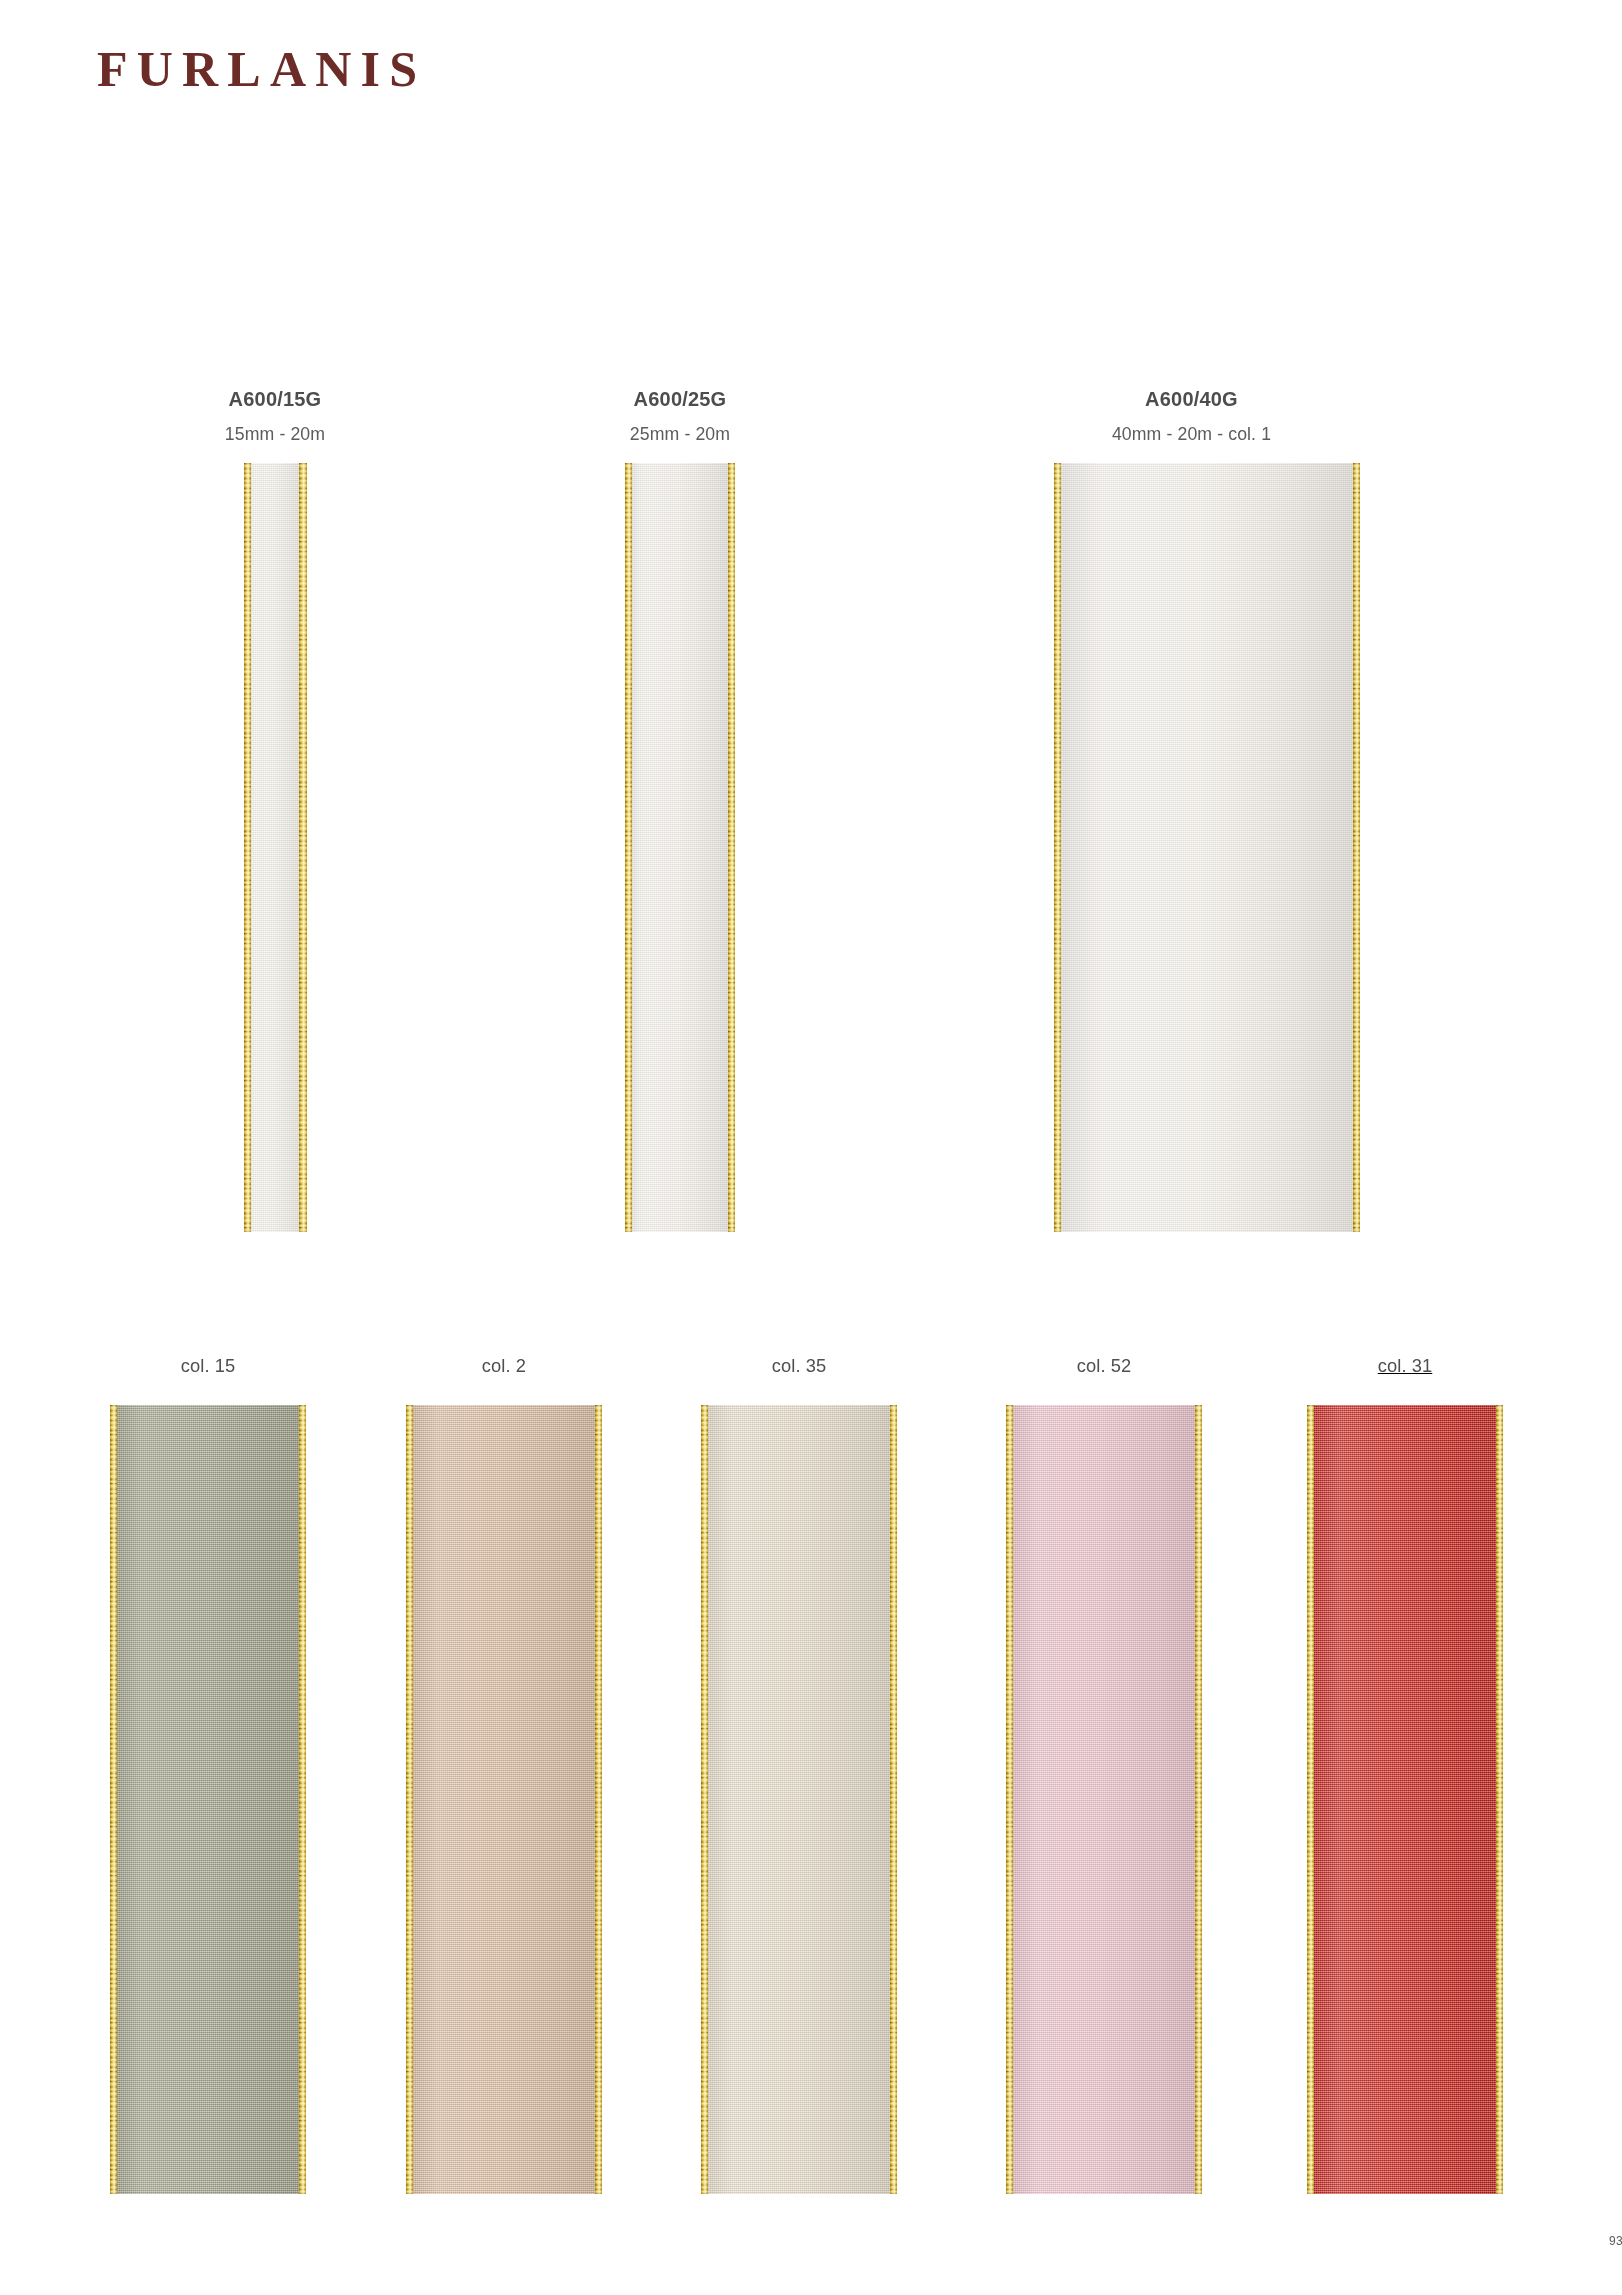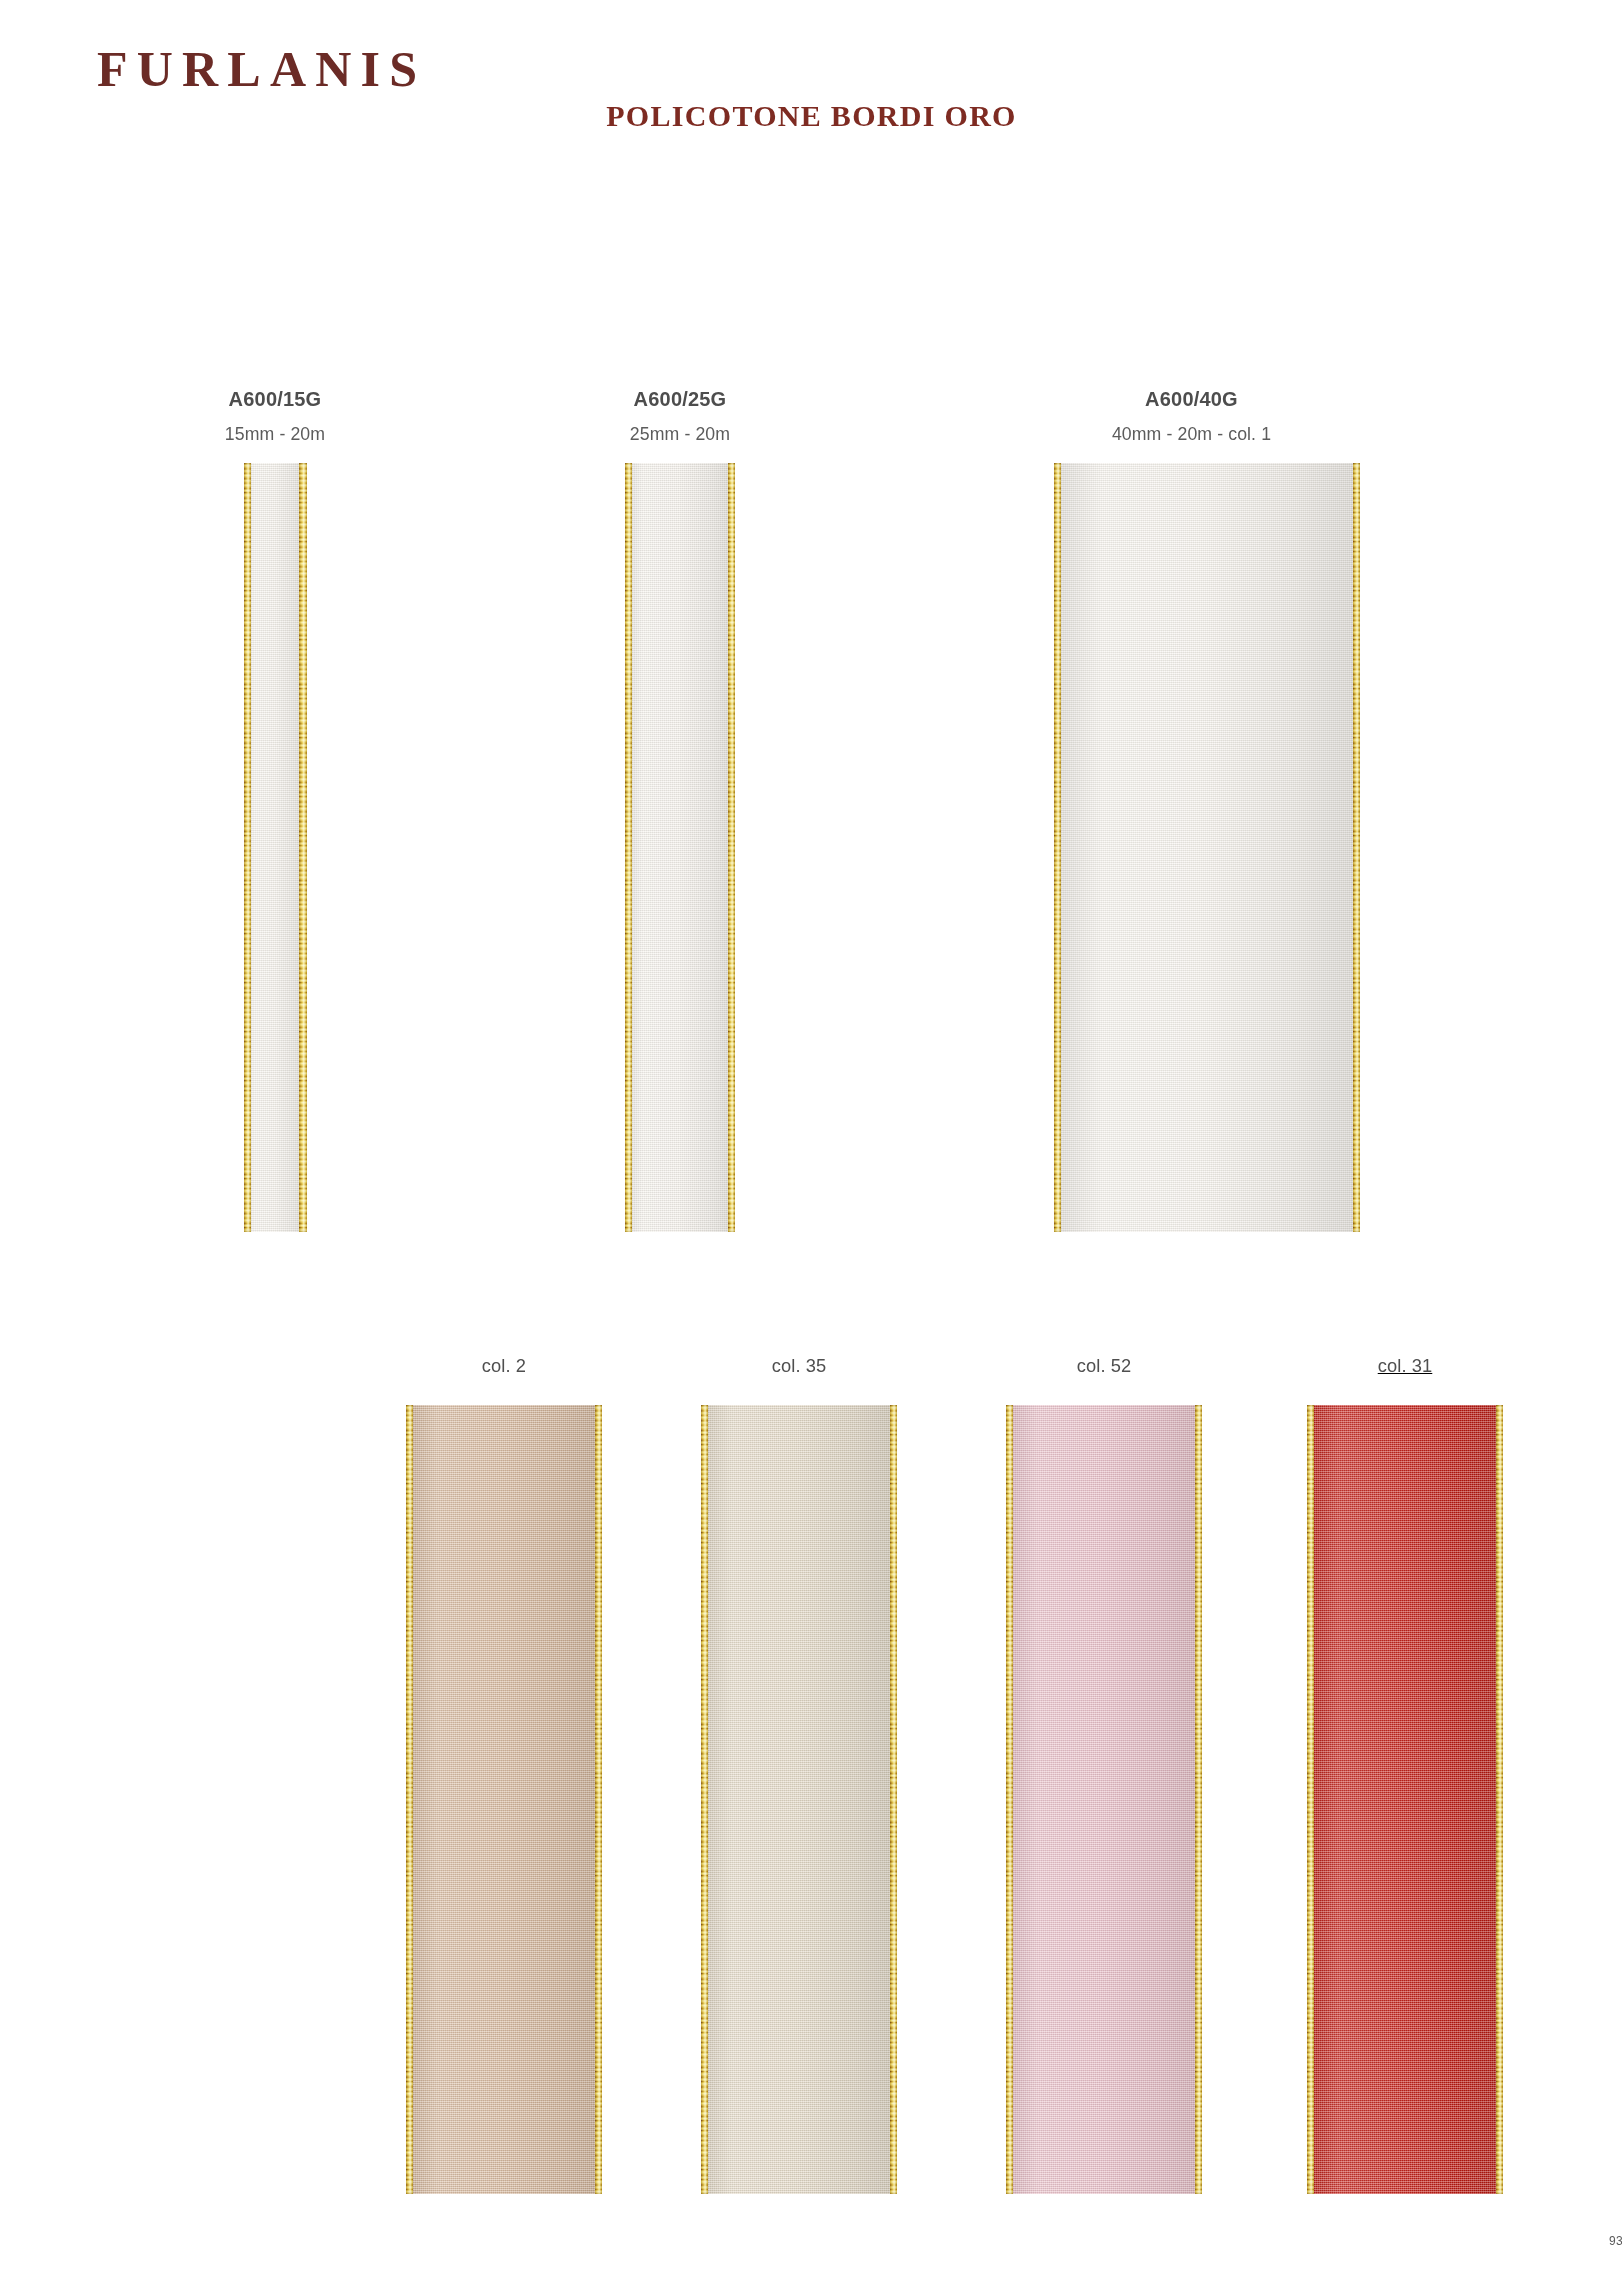--- a/index.html
+++ b/index.html
@@ -186,21 +186,20 @@
     font-size: 12px;
     color: #5a5a5a;
     letter-spacing: 0.3px;
   }
 </style>
 </head>
 <body>
 
 <div class="page-header">
   <div class="brand-logo">FURLANIS</div>
-  <div class="catalog-title">POLICOTONE BORDI ORO</div>
 </div>
 
 <div class="widths-section" id="widths-section">
     <div class="width-item" style="left: 190px; width: 170px;">
       <div class="width-label-block">
         <div class="width-code">A600/15G</div>
         <div class="width-spec">15mm - 20m</div>
       </div>
       <div class="ribbon-wrap" style="width: 63px; height: 769px;">
         <div class="ribbon">
@@ -238,20 +237,32 @@
           <div class="weave"></div>
           <div class="sheen"></div>
           <div class="selvedge left"></div>
           <div class="selvedge right"></div>
         </div>
       </div>
     </div>
   </div>
 
 <div class="colors-section" id="colors-section">
+    <div class="color-item" style="left: 110px; width: 196px;">
+      <div class="color-label">col. 15</div>
+      <div class="ribbon-wrap color-ribbon-wrap" style="width: 196px; height: 789px;">
+        <div class="ribbon">
+          <div class="ribbon-body" style="background: rgb(155, 155, 131);"></div>
+          <div class="weave"></div>
+          <div class="sheen"></div>
+          <div class="selvedge left"></div>
+          <div class="selvedge right"></div>
+        </div>
+      </div>
+    </div>
     <div class="color-item" style="left: 406px; width: 196px;">
       <div class="color-label">col. 2</div>
       <div class="ribbon-wrap color-ribbon-wrap" style="width: 196px; height: 789px;">
         <div class="ribbon">
           <div class="ribbon-body" style="background: rgb(214, 182, 154);"></div>
           <div class="weave"></div>
           <div class="sheen"></div>
           <div class="selvedge left"></div>
           <div class="selvedge right"></div>
         </div>

